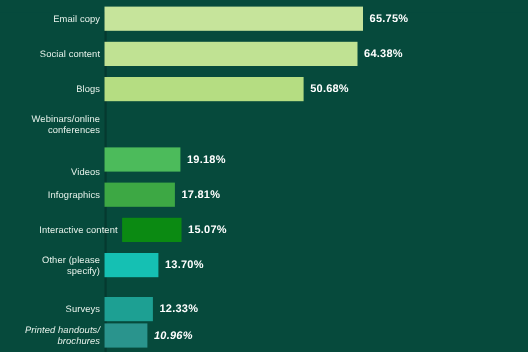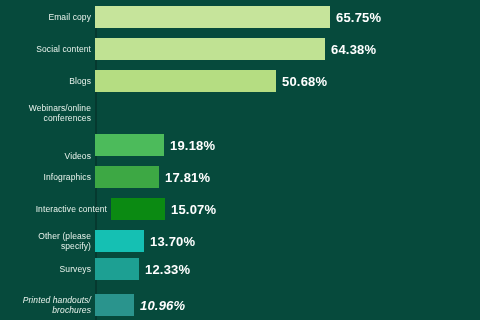--- a/index.html
+++ b/index.html
@@ -62,21 +62,21 @@
     margin-left: 2px;
   }
 
   .bar {
     height: 22px;
     border-radius: 0;
     flex: 0 0 auto;
   }
 
   .value-label {
-    font-size: 13px;
+    font-size: 10px;
     font-weight: bold;
     color: #ffffff;
     margin-left: 6px;
     white-space: nowrap;
     letter-spacing: 0.2px;
   }
 </style>
 </head>
 <body>
 
@@ -130,21 +130,21 @@
         </div>
       </div>
       <div class="row" style="top: 214px;">
         <div class="cat-label">Other (please
 specify)</div>
         <div class="bar-wrap">
           <div class="bar" style="width: 49px; background: rgb(21, 192, 179);"></div>
           <div class="value-label">13.70%</div>
         </div>
       </div>
-      <div class="row" style="top: 242px;">
+      <div class="row" style="top: 254px;">
         <div class="cat-label">Surveys</div>
         <div class="bar-wrap">
           <div class="bar" style="width: 44px; background: rgb(29, 160, 147);"></div>
           <div class="value-label">12.33%</div>
         </div>
       </div>
       <div class="row" style="top: 278px; font-style: italic;">
         <div class="cat-label">Printed handouts/
 brochures</div>
         <div class="bar-wrap">

